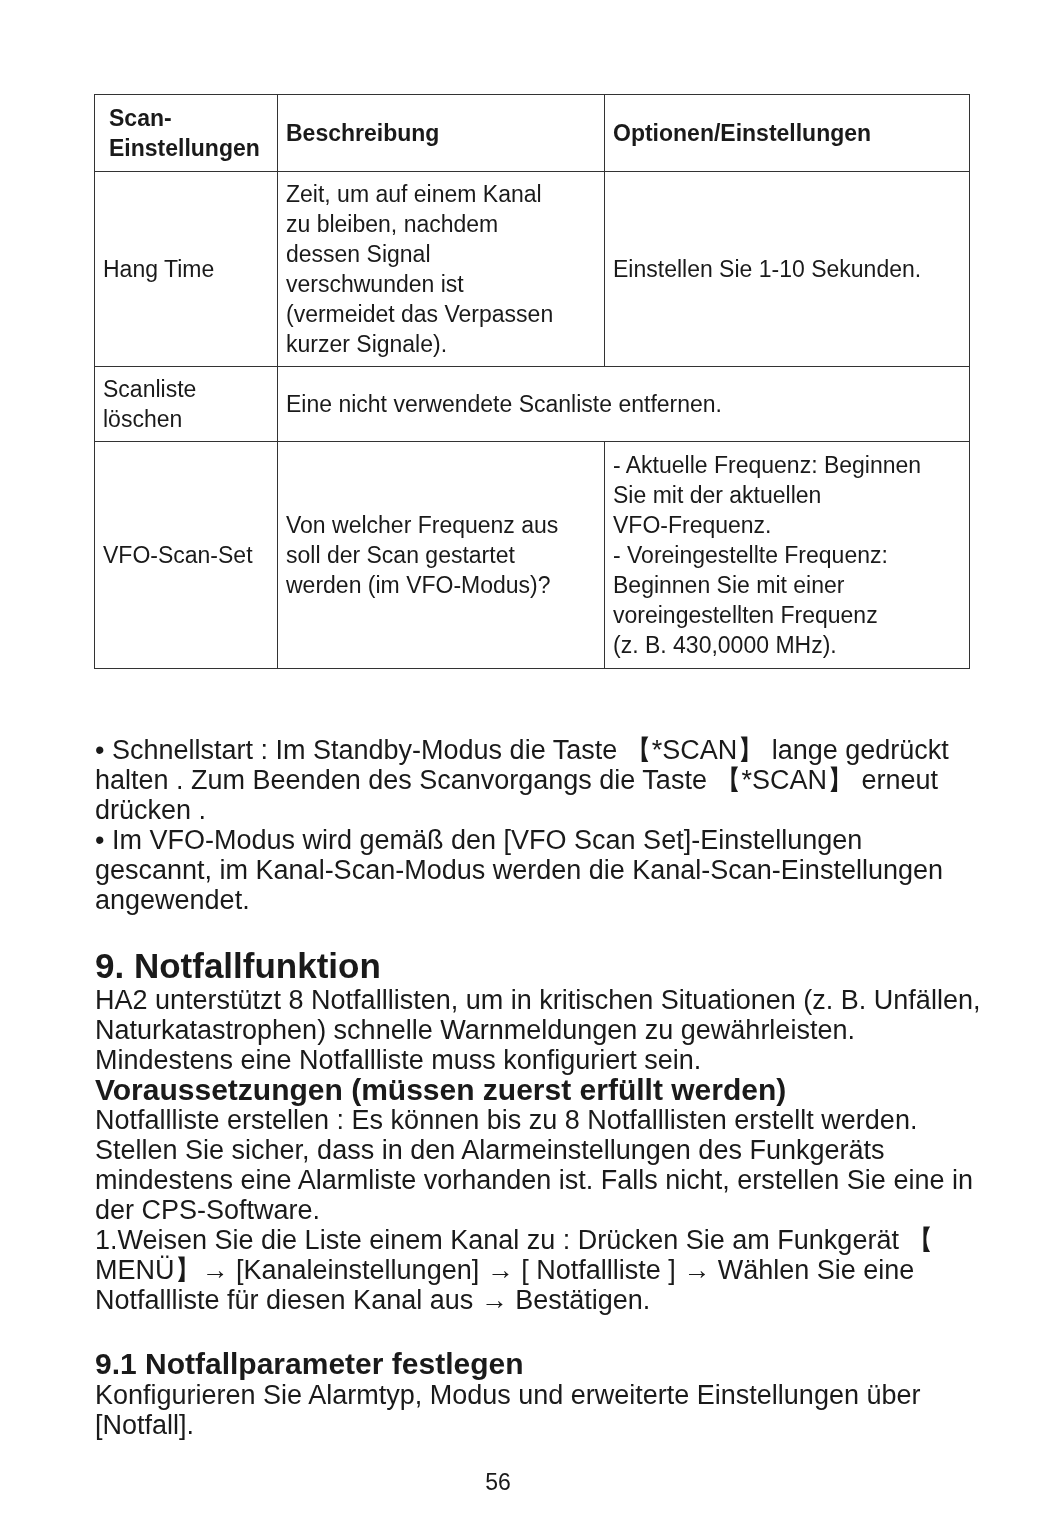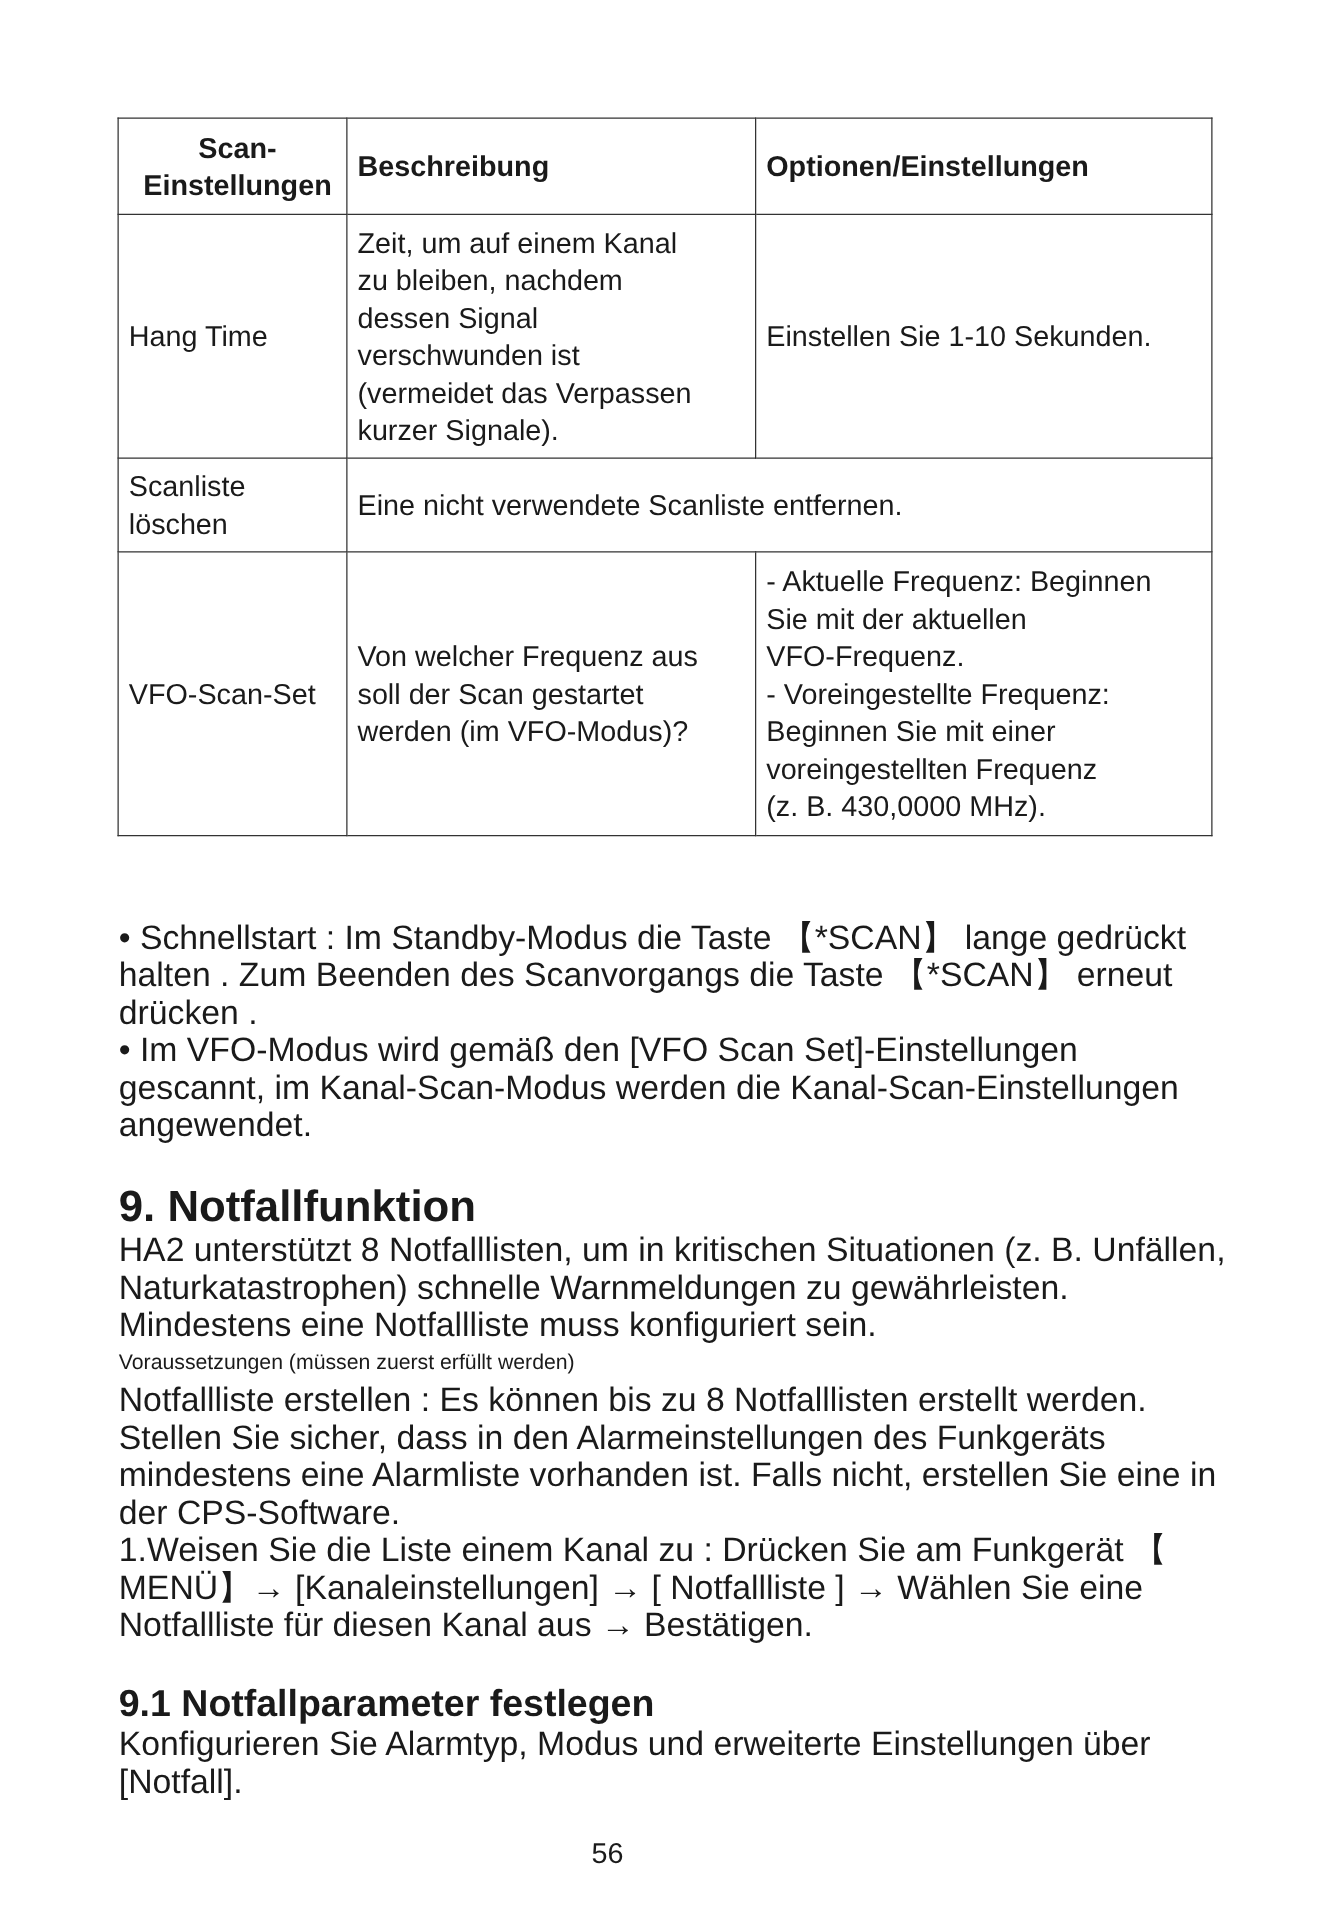--- a/index.html
+++ b/index.html
@@ -17,42 +17,42 @@
     font-size: 23px; line-height: 30px;
   }
   table.scan-table th, table.scan-table td {
     border: 1.5px solid #333;
     vertical-align: middle;
     padding: 2px 6px 2px 8px;
     text-align: left;
     font-weight: normal;
   }
   table.scan-table th { font-weight: bold; height: 76px; padding-top: 0; padding-bottom: 0; }
-  table.scan-table th.h1 { padding-left: 14px; line-height: 30px; text-align: center; }
+  table.scan-table th.h1 { padding-left: 14px; line-height: 30px; }
   table.scan-table th.h3 { text-align: left; }
   col.c1 { width: 183px; }
   col.c2 { width: 327px; }
   col.c3 { width: 365px; }
   .cell-lines span { display: block; white-space: nowrap; }
   td.first { padding-left: 14px; }
   td.first.tight { padding-left: 8px; }
   tr.r1 td { height: 190px; }
   tr.r2 td { height: 70px; }
   tr.r3 td { height: 222px; }
 
   
   .line {
     position: absolute; left: 95px; white-space: nowrap;
     font-size: 27px; line-height: 30px;
   }
   .h-sec { font-weight: bold; font-size: 30px; line-height: 36px; }
   .h-big { font-weight: bold; font-size: 35px; line-height: 42px; }
-  .h-sub { font-weight: normal; font-size: 17px; line-height: 30px; }
+  .h-sub { font-weight: bold; font-size: 30px; line-height: 30px; }
   .page-num {
-    position: absolute; left: 0; width: 972px; top: 1467px; text-align: center;
+    position: absolute; left: 12px; width: 972px; top: 1467px; text-align: center;
     font-size: 23px; line-height: 30px;
   }
 </style>
 </head>
 <body>
 
 <div class="page">
 
   <table class="scan-table">
     <colgroup>

